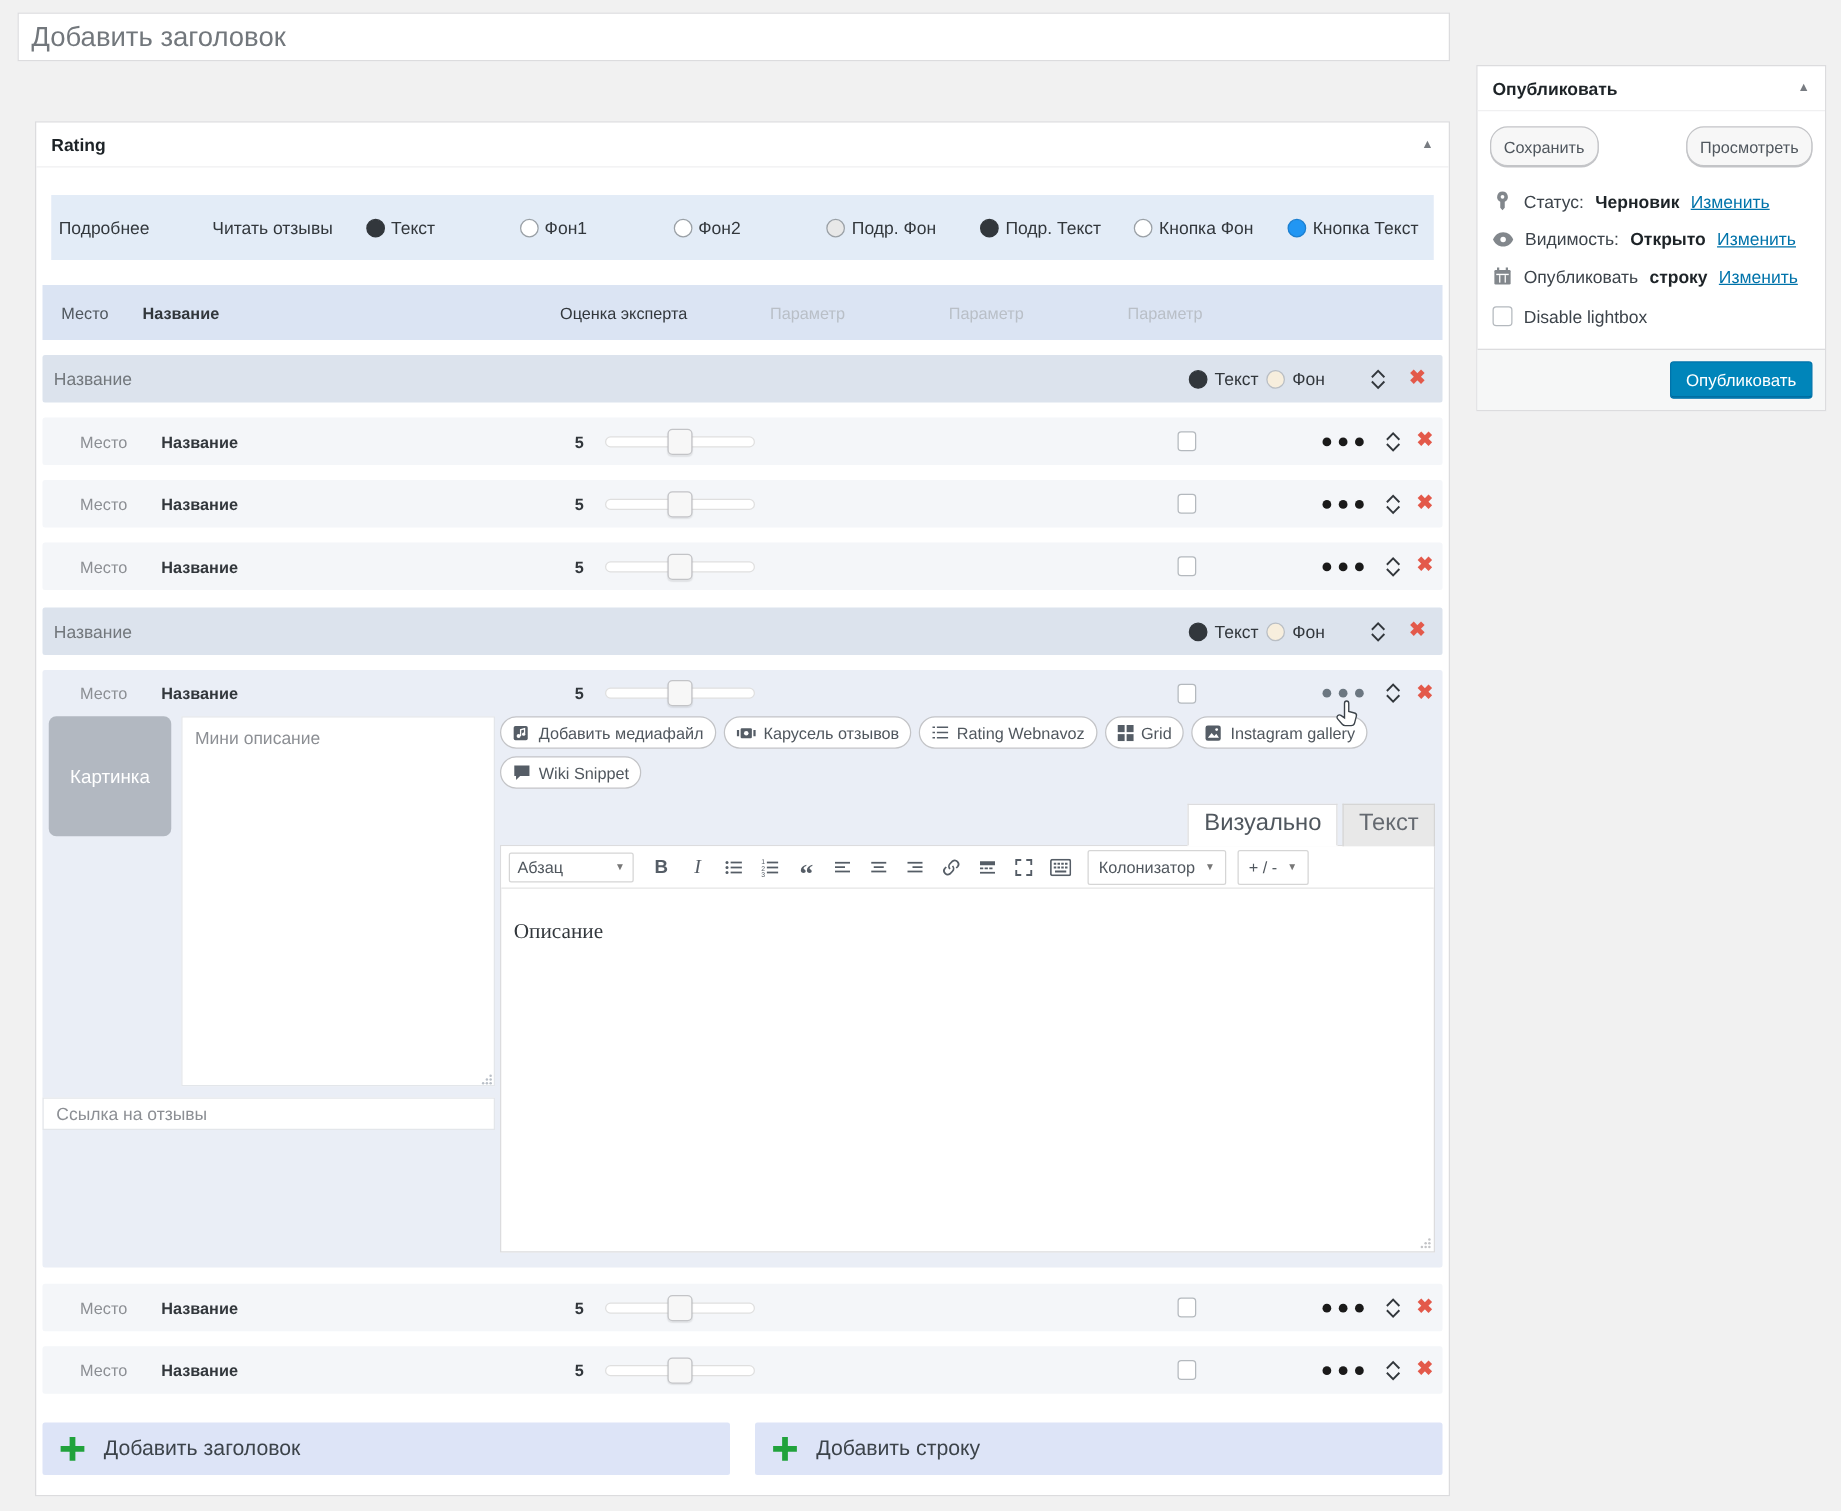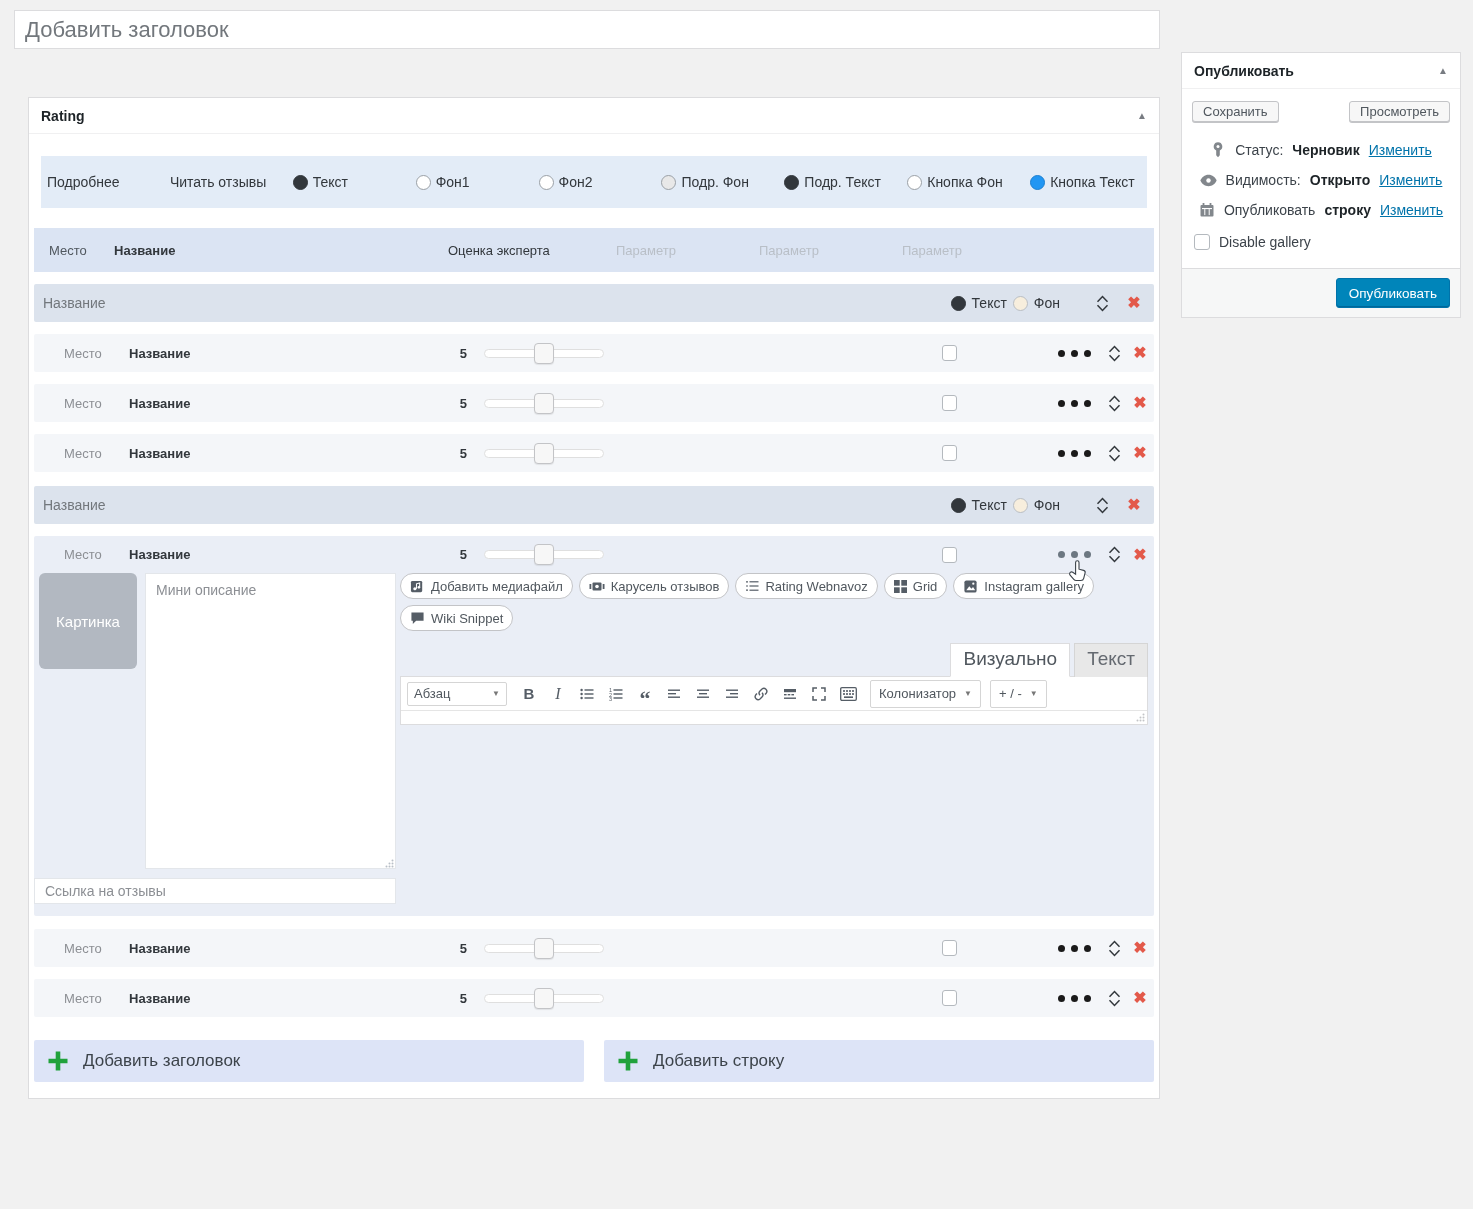--- a/index.html
+++ b/index.html
@@ -126,24 +126,24 @@
   .statusbar .grip { bottom:2px; }
 
   
   .add-bars { display:flex; gap:20px; margin-top:23px; }
   .add-bar { flex:1; height:42px; background:#dde4f7; border-radius:2px; display:flex; align-items:center;
     gap:14px; padding:0 13px; font-size:17px; color:#3c434a; cursor:pointer; }
 
   
   .side-body { padding:12px 10px 6px; }
   .btn-row { display:flex; justify-content:space-between; margin-bottom:12px; }
-  .btn { height:21px; padding:0 10px; background:#f7f7f7; border:1px solid #c3c4c7; border-radius:3px;
+  .btn { height:32px; padding:0 10px; background:#f7f7f7; border:1px solid #c3c4c7; border-radius:14px;
     color:#50575e; font-family:inherit; font-size:13px; display:inline-flex; align-items:center;
     box-shadow:0 1px 0 #c3c4c7; cursor:pointer; }
-  .misc-row { display:flex; align-items:center; gap:9px; padding:7px 2px; font-size:14px; color:#3c434a;justify-content:center; }
+  .misc-row { display:flex; align-items:center; gap:9px; padding:7px 2px; font-size:14px; color:#3c434a; }
   .misc-row b { color:#1d2327; }
   .edit-link { color:#0073aa; text-decoration:underline; cursor:pointer; }
   .lightbox-row { display:flex; align-items:center; gap:9px; padding:9px 2px 12px; font-size:14px; }
   .side-checkbox { width:16px; height:16px; background:#fff; border:1px solid #b4b9be; border-radius:3px;
     flex:none; cursor:pointer; }
   .side-footer { background:#f6f7f7; border-top:1px solid #dcdcde; padding:9px 10px; display:flex;
     justify-content:flex-end; }
   .btn-primary { height:30px; padding:0 12px; background:#0085ba; border:1px solid #0073aa; border-radius:3px;
     color:#fff; font-family:inherit; font-size:13.5px; box-shadow:inset 0 -1px 0 #006799; cursor:pointer; }
 
@@ -534,20 +534,21 @@
                     </span>
                     <span class="tb-wide">
                       <span>Колонизатор</span>
                       <span class="dd-arrow">▼</span>
                     </span>
                     <span class="tb-wide">
                       <span>+ / -</span>
                       <span class="dd-arrow">▼</span>
                     </span>
                   </div>
+                  <div class="content">Описание</div>
                   <div class="statusbar">
                     <svg class="grip" width="9" height="9" viewBox="0 0 9 9">
                       <g fill="#c3c4c7">
                           <circle cx="7.5" cy="1.5" r="1"></circle>
                           <circle cx="7.5" cy="4.5" r="1"></circle>
                           <circle cx="4.5" cy="4.5" r="1"></circle>
                           <circle cx="7.5" cy="7.5" r="1"></circle>
                           <circle cx="4.5" cy="7.5" r="1"></circle>
                           <circle cx="1.5" cy="7.5" r="1"></circle>
                         </g>
@@ -663,21 +664,21 @@
               <rect x="3" y="6" width="10" height="1.1" fill="#fff"></rect>
               <rect x="5.3" y="7.1" width="1" height="6" fill="#fff"></rect>
               <rect x="9.7" y="7.1" width="1" height="6" fill="#fff"></rect>
             </svg>
           <span>Опубликовать</span>
           <b>строку</b>
           <a class="edit-link">Изменить</a>
         </div>
         <div class="lightbox-row">
           <span class="side-checkbox"></span>
-          <span>Disable gallery</span>
+          <span>Disable lightbox</span>
         </div>
       </div>
       <div class="side-footer">
         <button class="btn-primary">Опубликовать</button>
       </div>
     </div>
   </div>
 </div>
 
 </body></html>

